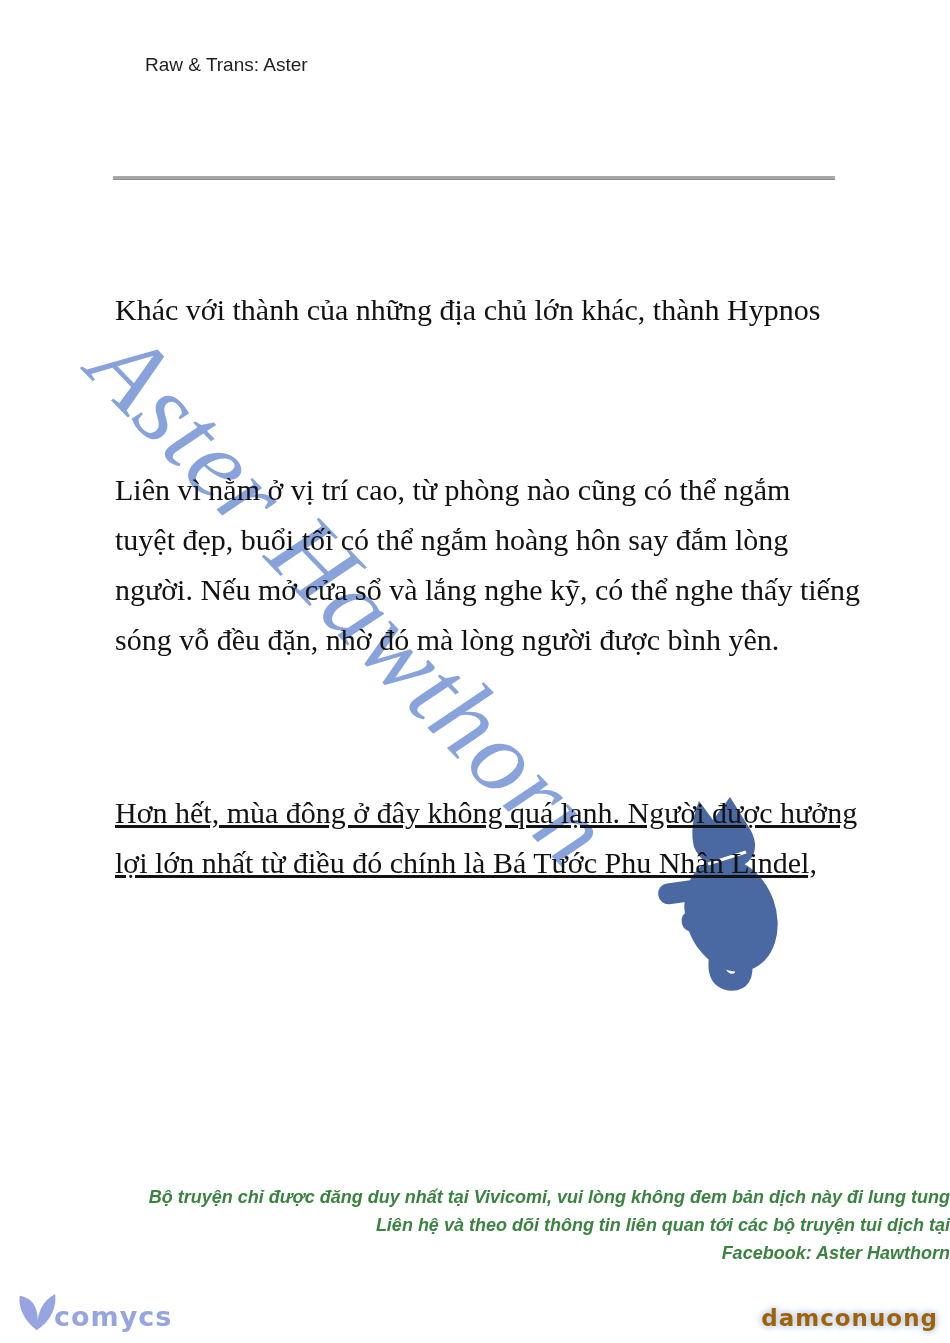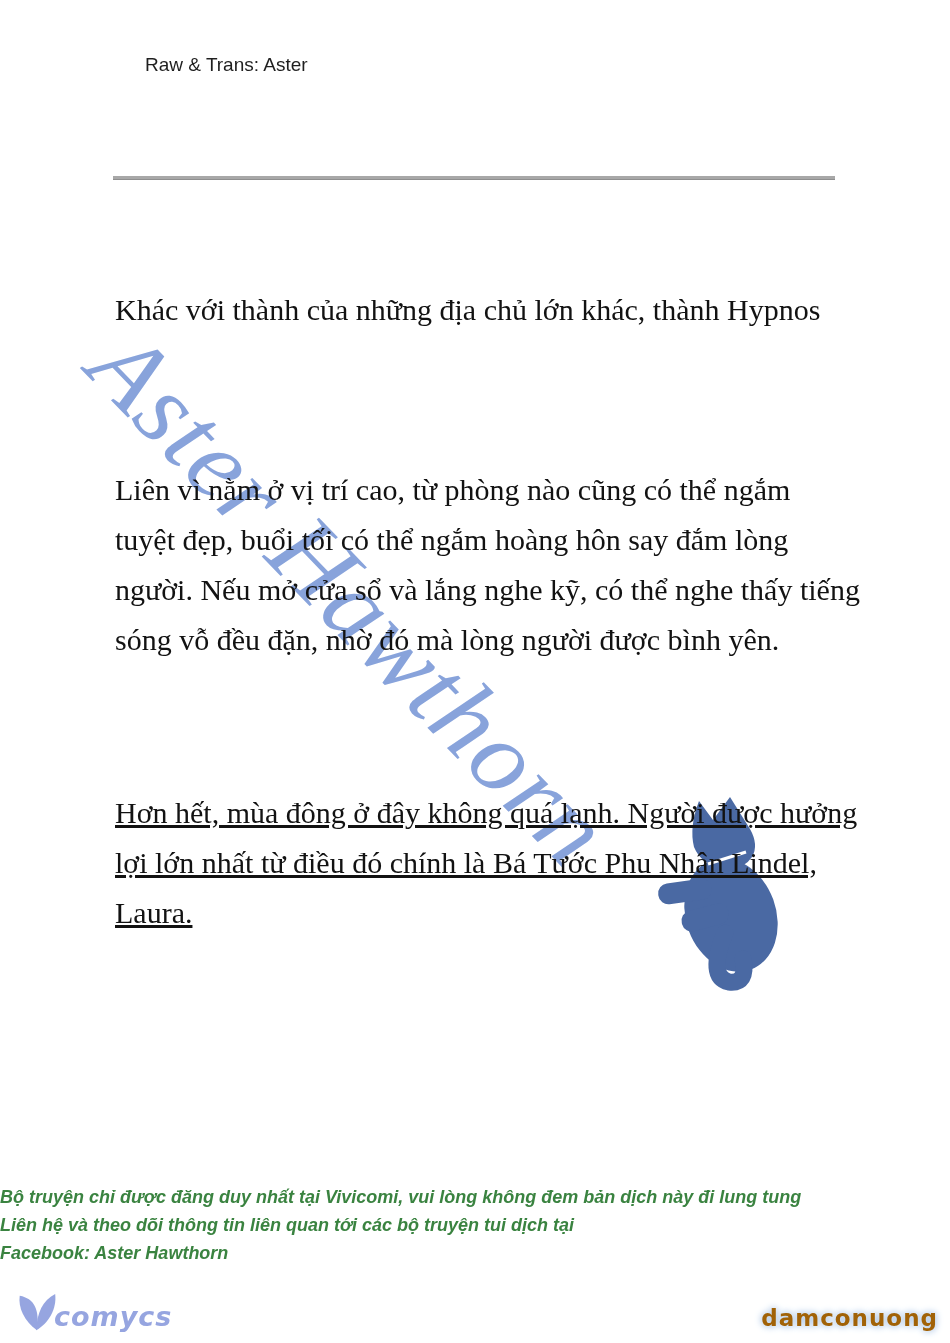--- a/index.html
+++ b/index.html
@@ -72,42 +72,41 @@
   .para-1 { top: 285px; }
   .para-2 { top: 465px; }
   .para-3 { top: 788px; text-decoration: underline; }
   .para .line { white-space: nowrap; }
 
   .footer-note {
     position: absolute;
     left: 0;
     top: 1183px;
     width: 950px;
-    text-align: left;
+    text-align: right;
     font-family: "Liberation Sans", "DejaVu Sans", sans-serif;
     font-style: italic;
     font-weight: bold;
     font-size: 18px;
     line-height: 28px;
     color: #3a8340;
     z-index: 4;
   }
 
   .logo-left {
     position: absolute;
     left: 16px;
     top: 1293px;
     display: flex;
     align-items: flex-end;
     z-index: 4;
   }
   .logo-left .leaf-v { width: 42px; height: 40px; }
   .logo-left .logo-text {
     font-family: "DejaVu Sans", "Liberation Sans", sans-serif;
-    font-style: italic;
     font-weight: bold;
     font-size: 27px;
     letter-spacing: 1px;
     color: #96a5e0;
     margin-left: -4px;
     margin-bottom: 1px;
   }
 
   .logo-right {
     position: absolute;
@@ -151,21 +150,20 @@
   <div class="para para-2">
     <div class="line">Liên vì nằm ở vị trí cao, từ phòng nào cũng có thể ngắm</div>
     <div class="line">tuyệt đẹp, buổi tối có thể ngắm hoàng hôn say đắm lòng</div>
     <div class="line">người. Nếu mở cửa sổ và lắng nghe kỹ, có thể nghe thấy tiếng</div>
     <div class="line">sóng vỗ đều đặn, nhờ đó mà lòng người được bình yên.</div>
   </div>
 
   <div class="para para-3">
     <div class="line">Hơn hết, mùa đông ở đây không quá lạnh. Người được hưởng</div>
     <div class="line">lợi lớn nhất từ điều đó chính là Bá Tước Phu Nhân Lindel,</div>
-    <div class="line">Laura.</div>
   </div>
 
   <div class="footer-note">
     <div class="fline">Bộ truyện chỉ được đăng duy nhất tại Vivicomi, vui lòng không đem bản dịch này đi lung tung</div>
     <div class="fline">Liên hệ và theo dõi thông tin liên quan tới các bộ truyện tui dịch tại</div>
     <div class="fline">Facebook: Aster Hawthorn</div>
   </div>
 
   <div class="logo-left">
     <svg class="leaf-v" viewBox="0 0 44 44" xmlns="http://www.w3.org/2000/svg">

